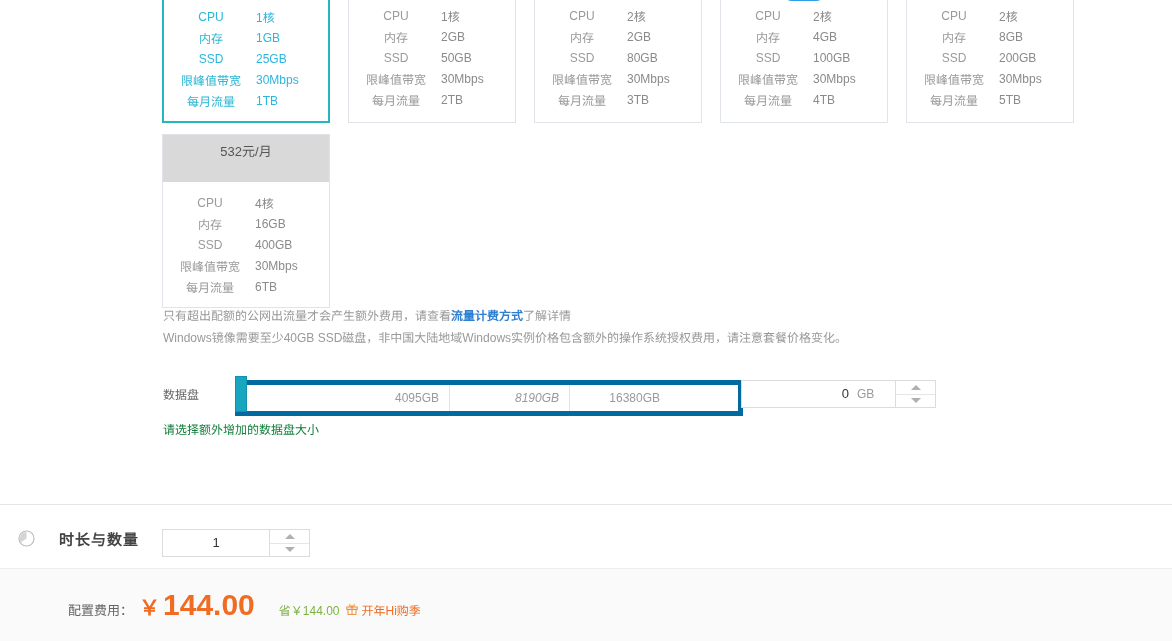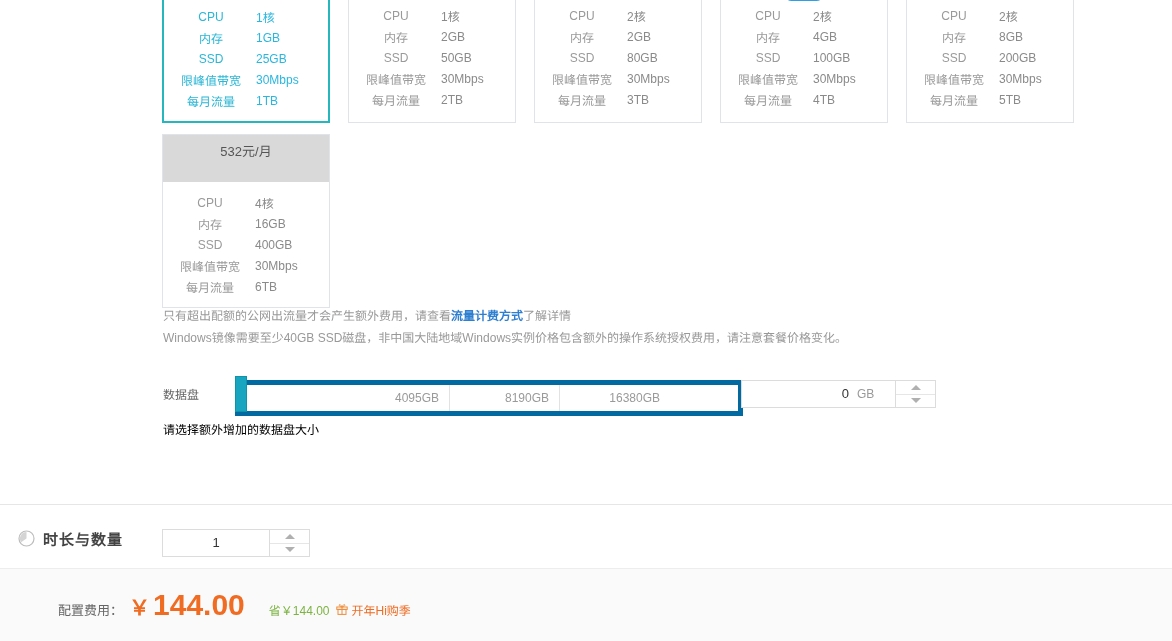--- a/index.html
+++ b/index.html
@@ -132,21 +132,21 @@
     height:26px;
     line-height:26px;
     border-right:1px solid #e2e2e2;
     box-sizing:border-box;
     font-size:12px;
     color:#9a9a9a;
     text-align:right;
     padding-right:10px;
   }
   .slider .tick.t1{left:0;width:210px;}
-  .slider .tick.t2{left:210px;width:110px;}
+  .slider .tick.t2{left:220px;width:110px;font-style:italic;}
   .slider .tick.t3{left:320px;width:110px;border-right:none;}
   .slider-handle{
     position:absolute;
     left:72px;
     top:-4px;
     width:12px;
     height:36px;
     background:#18a5bf;
     border:1px solid #0f93ab;
     box-sizing:border-box;
@@ -203,40 +203,41 @@
     width:0;height:0;
     border-left:5px solid transparent;
     border-right:5px solid transparent;
     border-top:5px solid #b0b0b0;
   }
   .disk-hint{
     position:absolute;
     left:0;
     top:40px;
     font-size:12px;
-    color:#000000;
+    color:#15803d;
   }
 
   
   .divider{
     position:absolute;
     left:0;
     top:504px;
     width:1172px;
     height:1px;
     background:#e6e6e6;
   }
 
   
   .duration-row{
     position:absolute;
     left:18px;
     top:528px;
     display:flex;
     align-items:center;
+    gap:16px;
   }
   .clock-icon{
     width:17px;height:17px;
     margin-right:8px;
   }
   .duration-title{
     font-size:15px;
     color:#444;
     font-weight:bold;
     letter-spacing:1px;
@@ -266,21 +267,21 @@
     position:absolute;
     left:0;
     top:568px;
     width:1172px;
     height:73px;
     background:#fafafa;
     border-top:1px solid #ededed;
   }
   .fee-wrap{
     position:absolute;
-    left:58px;
+    left:68px;
     top:20px;
     display:flex;
     align-items:baseline;
   }
   .fee-label{
     font-size:13px;
     color:#666;
     margin-right:6px;
   }
   .fee-amount{

